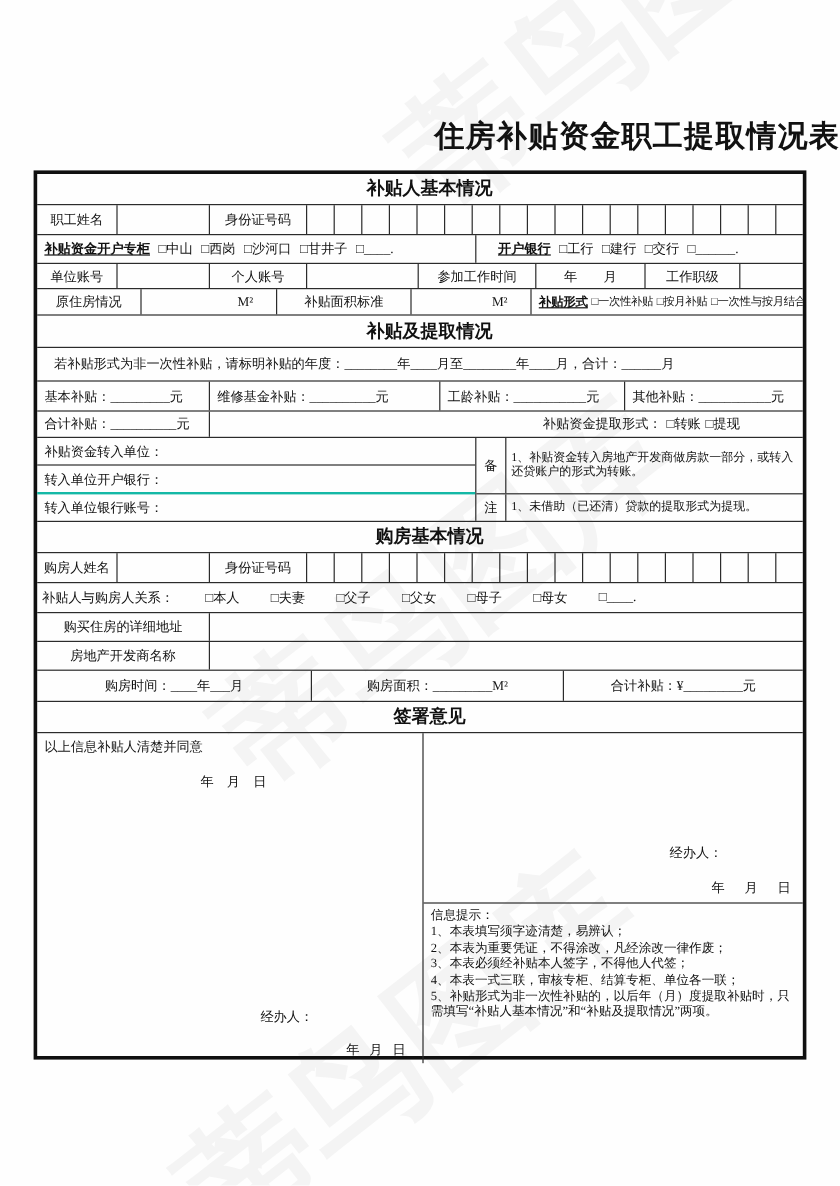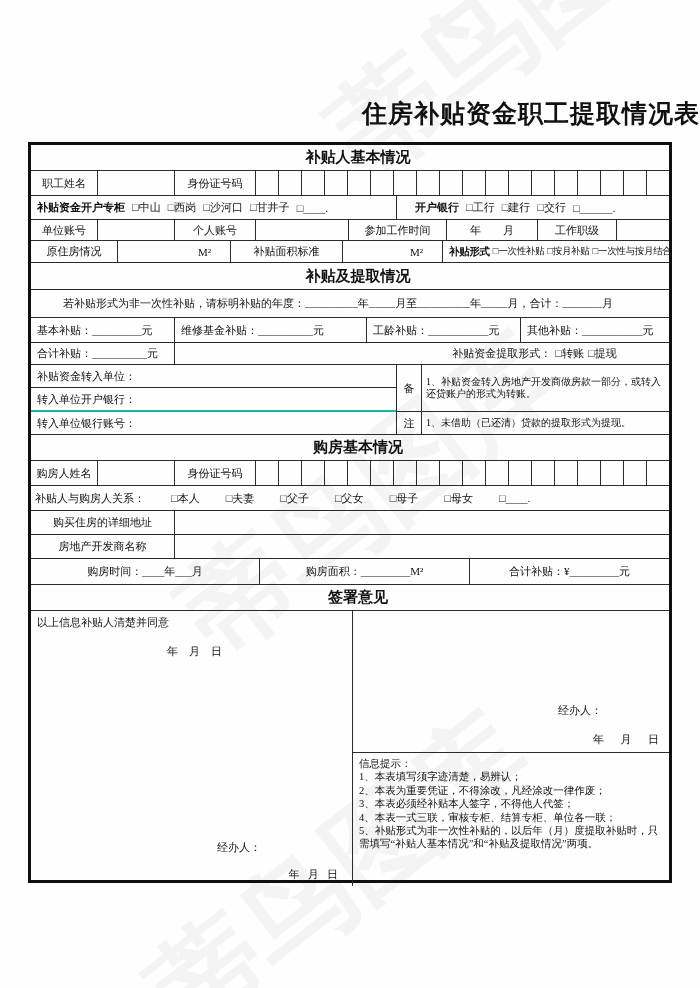--- a/index.html
+++ b/index.html
@@ -15,21 +15,21 @@
   .t{position:absolute;left:28px;top:142px;width:644px;height:741px;
      border:3px solid #101010;box-sizing:border-box;z-index:2;background:transparent;}
   .row{display:flex;border-bottom:1px solid #2b2b2b;box-sizing:border-box;align-items:stretch;}
   .row:last-child{border-bottom:none;}
   .c{border-right:1px solid #2b2b2b;box-sizing:border-box;display:flex;align-items:center;
      font-size:11px;overflow:hidden;}
   .c.last{border-right:none;flex:1;}
   .cen{justify-content:center;text-align:center;}
   .rt{justify-content:flex-end;padding-right:19px;}
   .pl{padding-left:6px;}
-  .b{font-family:"Liberation Sans",sans-serif;font-weight:bold;}
+  .b{font-family:"Liberation Sans",sans-serif;font-weight:bold;text-decoration:underline;}
   .sech{height:26px;border-bottom:1px solid #2b2b2b;display:flex;align-items:center;
         justify-content:center;font-family:"Liberation Sans",sans-serif;font-weight:bold;
         font-size:15px;box-sizing:border-box;padding-left:16px;}
   .idwrap{flex:1;display:flex;}
   .idc{flex:1;border-right:1px solid #2b2b2b;box-sizing:border-box;}
   .idc:last-child{border-right:none;}
   .opts{display:flex;gap:7px;align-items:center;white-space:nowrap;}
   .pre{white-space:pre;}
   .small{font-size:9.5px;letter-spacing:-0.3px;}
   .notec{font-size:10px;line-height:12.5px;padding:2px 4px;display:flex;align-items:center;}
@@ -128,21 +128,21 @@
           <span>□一次性补贴</span>
           <span>□按月补贴</span>
           <span>□一次性与按月结合补贴</span>
         </span>
       </div>
     </div>
 
     <div class="sech" style="height:27px;">补贴及提取情况</div>
 
     <div class="row" style="height:28px;">
-      <div class="c last" style="padding-left:32px;font-family:Liberation Mono, monospace;">若补贴形式为非一次性补贴，请标明补贴的年度：________年____月至________年____月，合计：______月</div>
+      <div class="c last" style="padding-left:14px;">若补贴形式为非一次性补贴，请标明补贴的年度：________年____月至________年____月，合计：______月</div>
     </div>
 
     <div class="row" style="height:25px;">
       <div class="c pl" style="flex:0 0 144px;">基本补贴：_________元</div>
       <div class="c pl" style="flex:0 0 192px;">维修基金补贴：__________元</div>
       <div class="c pl" style="flex:0 0 154px;">工龄补贴：___________元</div>
       <div class="c last pl">其他补贴：___________元</div>
     </div>
 
     <div class="row" style="height:22px;">

